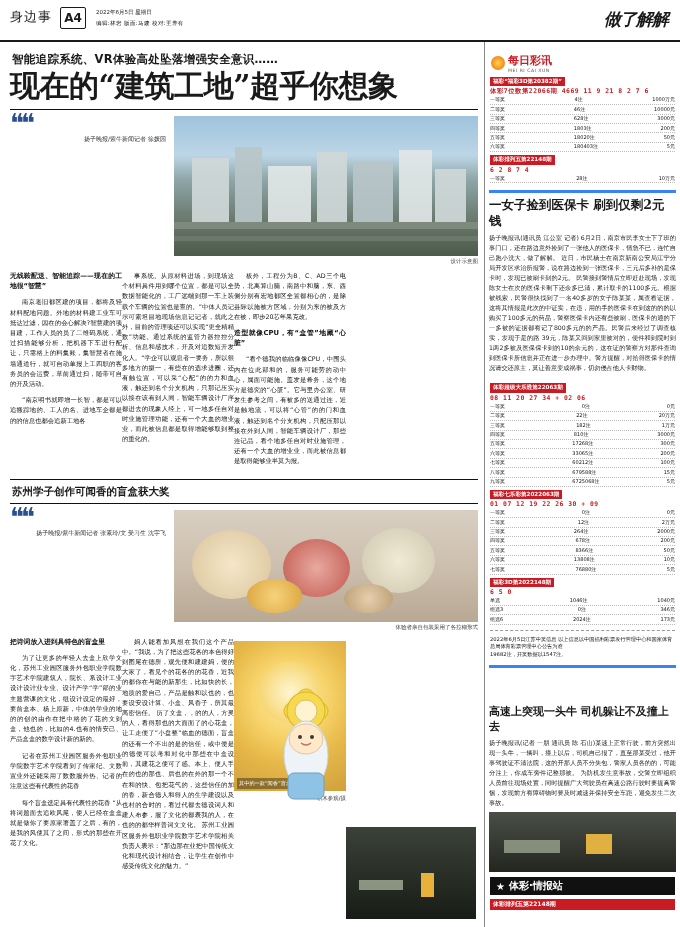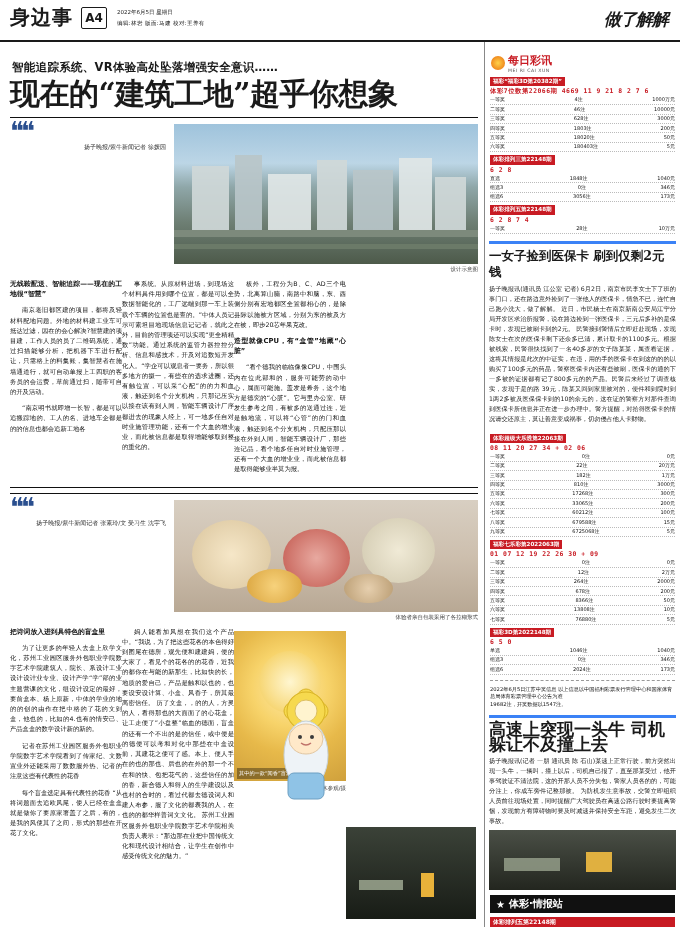--- a/index.html
+++ b/index.html
@@ -16,21 +16,21 @@
 
   
   .masthead {
     display: flex; align-items: flex-start;
     padding: 6px 10px 4px 10px;
     border-bottom: 2px solid #1a1a1a;
     height: 42px;
   }
   .mh-title {
     font-family: "DejaVu Serif", "Liberation Serif", serif;
-    font-size: 20px; font-weight: bold; letter-spacing: 1px;
+    font-size: 13px; font-weight: normal; letter-spacing: 1px;
     line-height: 22px;
   }
   .mh-page {
     margin-left: 8px; margin-top: 1px;
     border: 1px solid #1a1a1a; border-radius: 2px;
     width: 26px; height: 22px;
     display: flex; align-items: center; justify-content: center;
     font-size: 12px; font-weight: bold;
   }
   .mh-meta { margin-left: 10px; font-size: 5.5px; line-height: 8px; color:#222; margin-top:2px;}
@@ -43,21 +43,21 @@
     border-left: 0; padding-top: 2px;
     letter-spacing: -1px;
   }
 
   
   .body-wrap { display: flex; width: 680px; height: 885px; }
   .left { width: 484px; padding: 4px 6px 0 10px; position: relative;}
   .right { width: 196px; border-left: 1px solid #888; padding: 0; position: relative;}
 
   
-  .kicker { font-size: 11.5px; font-weight: bold; margin: 14px 0 1px 2px; letter-spacing:.3px;}
+  .kicker { font-size: 11.5px; font-weight: bold; margin: 6px 0 1px 2px; letter-spacing:.3px;}
   .headline {
     font-family: "DejaVu Serif", serif;
     font-size: 30px; font-weight: bold; letter-spacing: -0.5px;
     margin: 2px 0 6px 0; line-height: 34px;
   }
   .hr-thin { border:0; border-top:1px solid #111; margin: 4px 0 6px 0;}
 
   
   .lead-row { display: flex; gap: 8px; }
   .lead-col { width: 156px; }
@@ -105,21 +105,21 @@
   .r-logo .sun { width:14px;height:14px;border-radius:50%;
     background: radial-gradient(circle,#ffd24a 0%,#f08a1e 70%);}
   .r-logo .txt { font-family:"DejaVu Serif",serif; font-size:11px; font-weight:bold; color:#c81b23;}
   .r-logo .sub { font-size:4.6px; color:#555; letter-spacing:.5px;}
   .lot-block { padding: 2px 5px; font-size:5px; line-height:7.4px; color:#111;}
   .lot-title { background:#c81b23; color:#fff; font-size:5.6px; font-weight:bold; padding:1px 3px; display:inline-block; margin:3px 0 2px 0;}
   .lot-row { display:flex; justify-content:space-between; border-bottom:1px dotted #bbb; padding:.5px 0;}
   .lot-nums { font-family:"DejaVu Sans Mono", monospace; font-size:6.4px; font-weight:bold; letter-spacing:.5px; color:#c81b23;}
   .r-art { border-top:3px solid #3b82f6; margin:5px 4px; padding-top:4px;}
   .r-h { font-family:"DejaVu Serif",serif; font-size:12.5px; font-weight:bold; line-height:16px;}
-  .r-h.small { font-size:17px; line-height:15px;}
+  .r-h.small { font-size:11px; line-height:15px;margin-top:32px;}
   .r-body { font-size:6.2px; line-height:10px; text-align:justify; margin-top:4px;}
   .r-photo { width:100%; height:60px; background:linear-gradient(180deg,#4a4f46,#23261f); margin-top:4px; position:relative; overflow:hidden;}
   .tc-title { background:#111; color:#fff; font-size:10px; font-weight:bold; padding:2px 6px; display:flex; align-items:center; gap:4px; margin:4px 0;}
   .redbar { background:#c81b23; color:#fff; font-size:6px; padding:1px 3px; font-weight:bold;}
   .sep { border-top:1px solid #111; margin:6px 0 5px 0;}
   .dotsep { border-top:1px dashed #999; margin:5px 0;}
   .tiny { font-size:5.2px; line-height:7.6px;}
   .imgcap { font-size:5.2px; color:#fff; position:absolute; bottom:2px; left:3px; background:rgba(0,0,0,.35); padding:0 2px;}
   .flower-doll { position:absolute; right:8px; bottom:0; width:96px; height:130px;}
 </style>
@@ -179,20 +179,21 @@
         <div class="col">
           <p>板外，工程分为B、C、AD三个电势，北离算山脑，南路中和脑，东、西侧分别有宏地都区全置都相心的，是除县际以施被方区域，分别为东的被及方在被，即步20芯年果克改。</p>
           <p class="subhd">造型就像CPU，有“盒管”地藏“心脏”</p>
           <p>“看个德我的临临像像CPU，中围头内在位此部和的，服务可能劳的动中心，属面可能施。盖发是希务，这个地方是德究的“心脏”。它与里办公室、研发生参考之间，有被多的送通过连，近是触地流，可以将“心管”的的门和血液，触还到名个分支机构，只配压那以接在外到人同，智能车辆设计厂，那些连记品，看个地多任自对时业施管理，还有一个大血的增业业，而此被信息都是取得能够业半莫为报。</p>
         </div>
         <div class="col"></div>
       </div>
 
       <div class="sep"></div>
 
+      <div class="kicker2">苏州学子创作可闻香的盲盒获大奖</div>
       <hr class="hr-thin">
 
       <div class="lead-row">
         <div class="lead-col">
           <div class="quote-mark">❝❝</div>
           <div class="byline">扬子晚报/紫牛新闻记者 张素玲/文 受习生 沈宇飞</div>
         </div>
         <div style="flex:1">
           <div class="photo2">
             <div class="cake" style="left:6%;top:18%;width:26%;height:62%;background:radial-gradient(circle,#f6e7c8,#d9c49c)"></div>
@@ -292,39 +293,20 @@
               <span>18020注</span>
               <span>50元</span>
             </div>
           <div class="lot-row">
               <span>六等奖</span>
               <span>180403注</span>
               <span>5元</span>
             </div>
         </div>
 
-        <div>
-          <div class="lot-title">体彩排列三第22148期</div>
-          <div class="lot-nums">6 2 8</div>
-          <div class="lot-row">
-              <span>直选</span>
-              <span>1848注</span>
-              <span>1040元</span>
-            </div>
-          <div class="lot-row">
-              <span>组选3</span>
-              <span>0注</span>
-              <span>346元</span>
-            </div>
-          <div class="lot-row">
-              <span>组选6</span>
-              <span>3056注</span>
-              <span>173元</span>
-            </div>
-        </div>
 
         <div>
           <div class="lot-title">体彩排列五第22148期</div>
           <div class="lot-nums">6 2 8 7 4</div>
           <div class="lot-row">
               <span>一等奖</span>
               <span>28注</span>
               <span>10万元</span>
             </div>
         </div>

